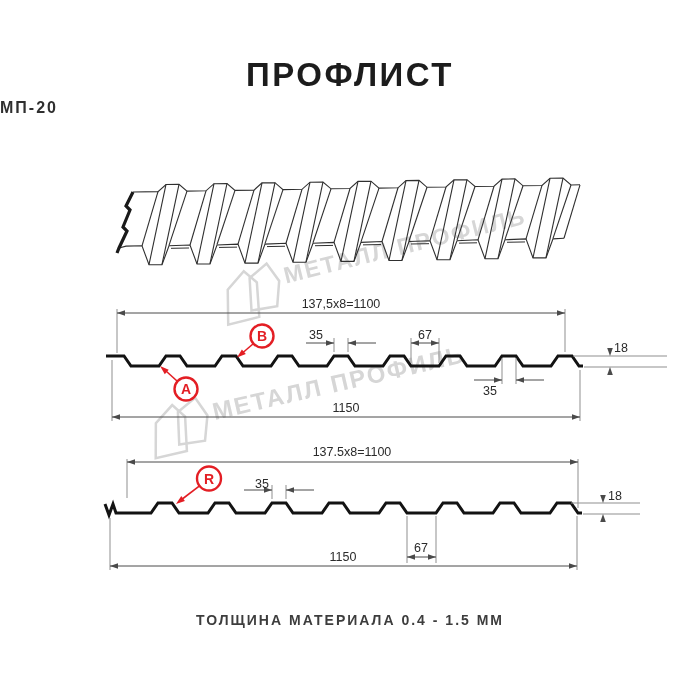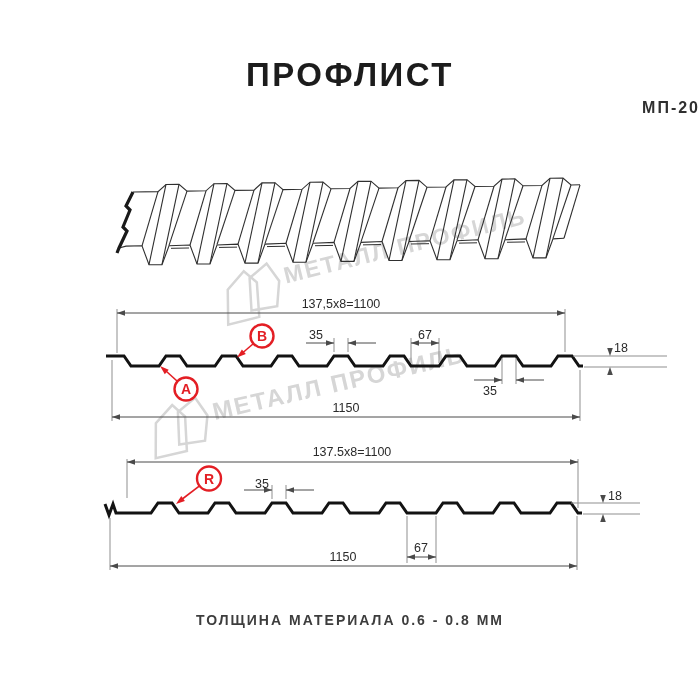--- a/index.html
+++ b/index.html
@@ -6,21 +6,21 @@
   .page{
     position:relative;width:700px;height:700px;background:#ffffff;overflow:hidden;
     font-family:"Liberation Sans",sans-serif;
     border-radius:15px;
   }
   .title{
     position:absolute;top:56px;left:0;width:700px;text-align:center;
     font-size:33px;font-weight:800;letter-spacing:2.5px;color:#1c1c1c;
   }
   .subtitle{
-    position:absolute;top:99px;left:0;width:700px;text-align:right;
+    position:absolute;top:99px;left:0;width:700px;text-align:left;
     font-size:16px;font-weight:600;letter-spacing:2px;color:#2f2f2f;
   }
   .footer{
     position:absolute;top:612px;left:0;width:700px;text-align:center;
     font-size:14px;font-weight:600;letter-spacing:2px;color:#3d3d3d;
   }
   svg.stage{position:absolute;left:0;top:0;}
   text.dim{font-family:"Liberation Sans",sans-serif;font-size:12.5px;fill:#2b2b2b;}
   text.redlbl{font-family:"Liberation Sans",sans-serif;font-size:14px;font-weight:bold;}
   text.wm{font-family:"Liberation Sans",sans-serif;font-weight:bold;letter-spacing:2px;}
@@ -193,14 +193,14 @@
     </g>
 
     <g>
       <path d="M176,504 L181.3,496.1 L184.9,500.9 Z" fill="#e31e24"></path>
       <line x1="181" y1="500" x2="199.5" y2="485.8" stroke="#e31e24" stroke-width="1.6"></line>
       <circle cx="209" cy="478.5" r="12" fill="none" stroke="#e31e24" stroke-width="2.4"></circle>
       <text class="redlbl" x="209" y="484" text-anchor="middle" fill="#e31e24">R</text>
     </g>
   </svg>
 
-  <div class="footer">ТОЛЩИНА МАТЕРИАЛА 0.6 - 0.8 ММ</div>
+  <div class="footer">ТОЛЩИНА МАТЕРИАЛА 0.4 - 1.5 ММ</div>
 </div>
 
 </body></html>

